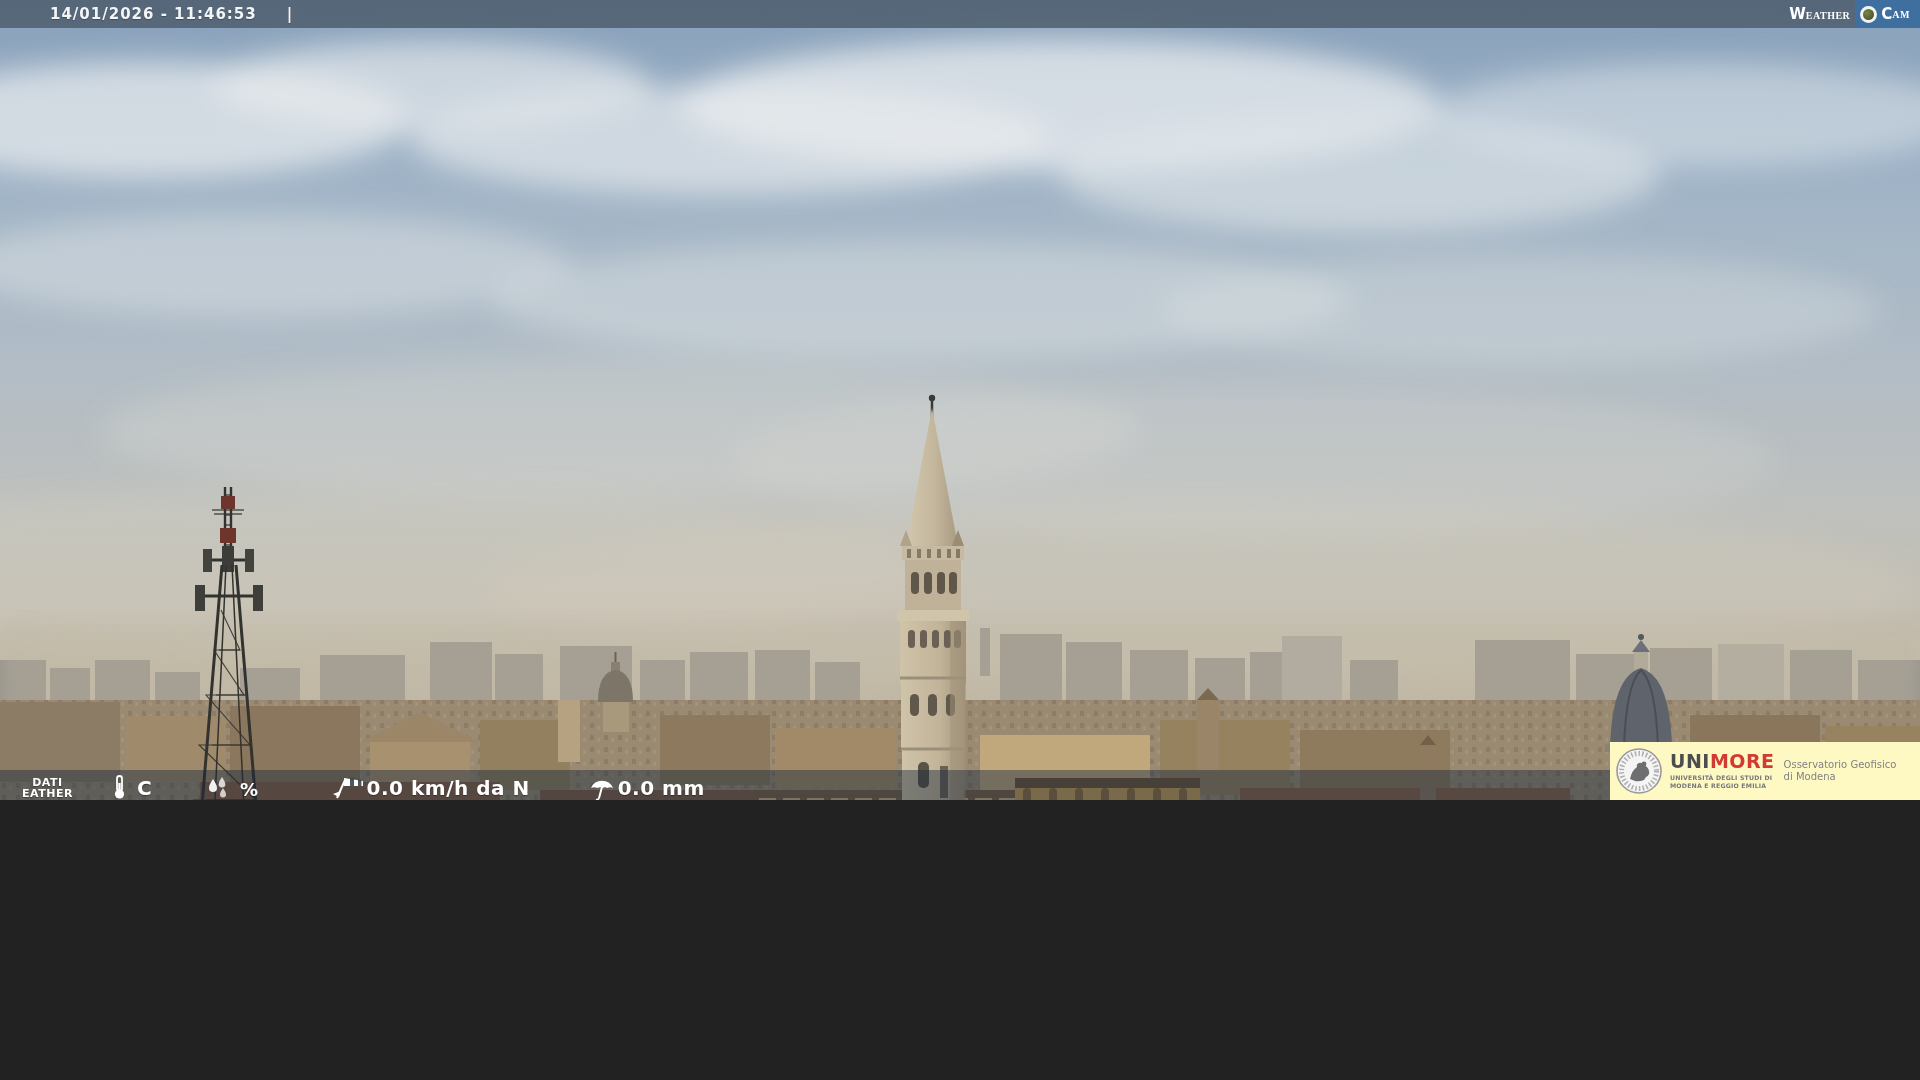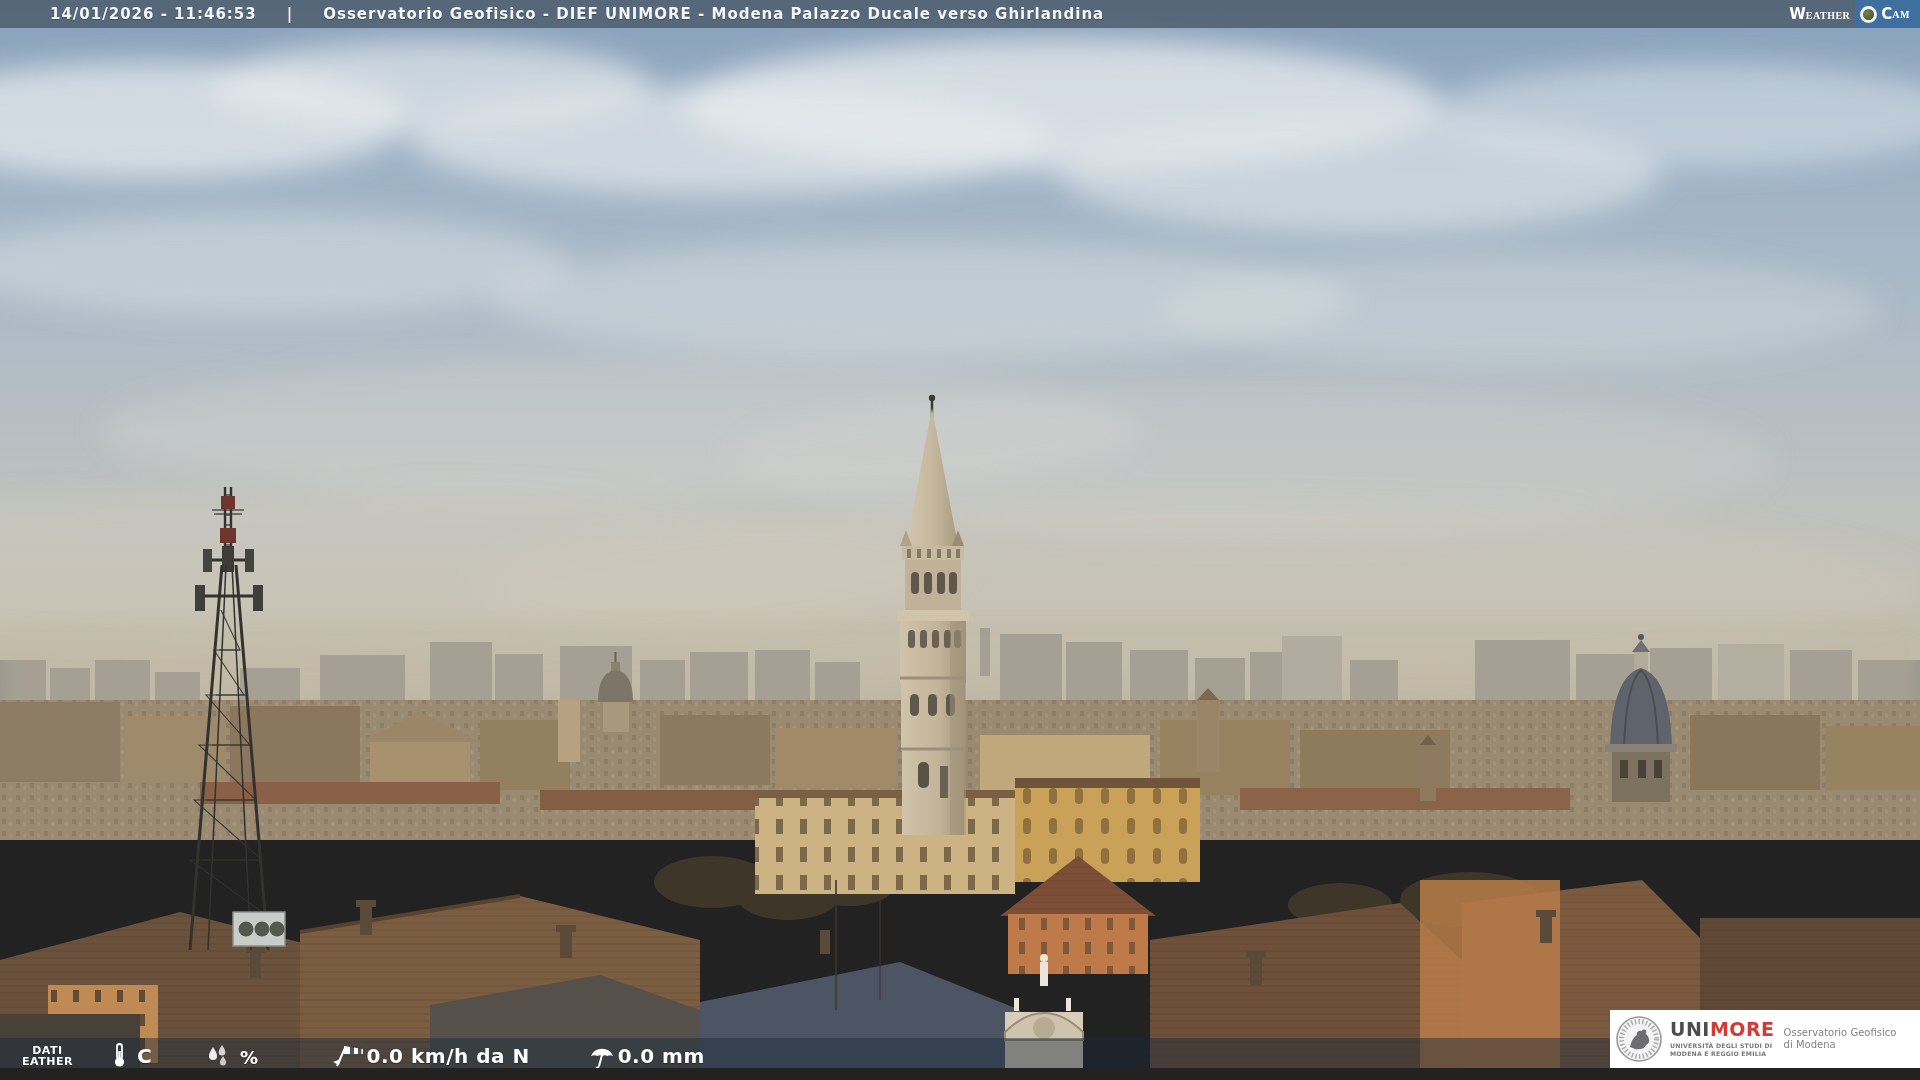--- a/index.html
+++ b/index.html
@@ -1,16 +1,16 @@
 <!DOCTYPE html>
 <html><head>
 <meta charset="utf-8">
 <style>
   html,body{margin:0;padding:0;background:#222;}
-  .stage{position:relative;width:1920px;height:1068px;overflow:hidden;
+  .stage{position:relative;width:1920px;height:800px;overflow:hidden;
          font-family:"DejaVu Sans","Liberation Sans",sans-serif;}
   .scene{position:absolute;inset:0;}
 
   
   .topbar{position:absolute;top:0;left:0;right:0;height:28px;
           background:rgba(72,87,102,0.78);display:flex;align-items:center;
           color:#f3f5f7;font-weight:bold;font-size:15px;letter-spacing:1px;
           text-shadow:0 1px 1px rgba(0,0,0,.25);z-index:5;}
   .topbar .ts{margin-left:50px;white-space:nowrap;}
   .topbar .sep{margin:0 30px;font-weight:bold;}
@@ -35,21 +35,21 @@
         text-align:center;letter-spacing:.5px;}
   .m-icon{display:flex;align-items:center;}
   .m-val{font-weight:bold;font-size:20px;letter-spacing:.5px;white-space:nowrap;}
   .m-val.small{font-size:18px;}
   .ml38{margin-left:38px;} .ml10{margin-left:10px;} .ml52{margin-left:52px;}
   .ml8{margin-left:8px;} .ml72{margin-left:72px;} .ml6{margin-left:2px;}
   .ml58{margin-left:58px;}
 
   
   .brandbox{position:absolute;right:0;bottom:0;width:310px;height:58px;
-            background:#ffffff;display:flex;align-items:center;z-index:7;
+            background:#fef9c3;display:flex;align-items:center;z-index:7;
             padding-left:5px;box-sizing:border-box;}
   .seal{flex:0 0 auto;margin-right:7px;}
   .um-col{display:flex;flex-direction:column;justify-content:center;margin-right:9px;}
   .um-word{font-size:19px;font-weight:bold;letter-spacing:.5px;line-height:1;}
   .um-uni{color:#4d4d4f;} .um-more{color:#d23b33;}
   .um-tag{font-size:6.2px;color:#77787b;line-height:1.25;letter-spacing:.2px;
           margin-top:3px;font-weight:bold;}
   .obs{font-size:10px;color:#808285;line-height:1.2;}
 </style>
 </head>
@@ -353,21 +353,20 @@
       <rect x="233" y="912" width="52" height="34" fill="#c9cdc9" stroke="#8a8d8a" stroke-width="1.5"></rect>
       <circle cx="246" cy="929" r="7.5" fill="#55584f" stroke="none"></circle>
       <circle cx="262" cy="929" r="7.5" fill="#55584f" stroke="none"></circle>
       <circle cx="277" cy="929" r="7.5" fill="#55584f" stroke="none"></circle>
     </g>
   </svg>
 
   <div class="topbar">
     <span class="ts">14/01/2026 - 11:46:53</span>
     <span class="sep">|</span>
-    <span class="title">Osservatorio Geofisico - DIEF UNIMORE - Modena Palazzo Ducale verso Ghirlandina</span>
   </div>
 
   <div class="weathercam">
     <span class="wc-weather">
       <span class="wc-big">W</span>
         <span class="wc-small">EATHER</span>
     </span>
     <span class="wc-patch">
       <span class="wc-dot"></span>
       <span class="wc-big">C</span>

